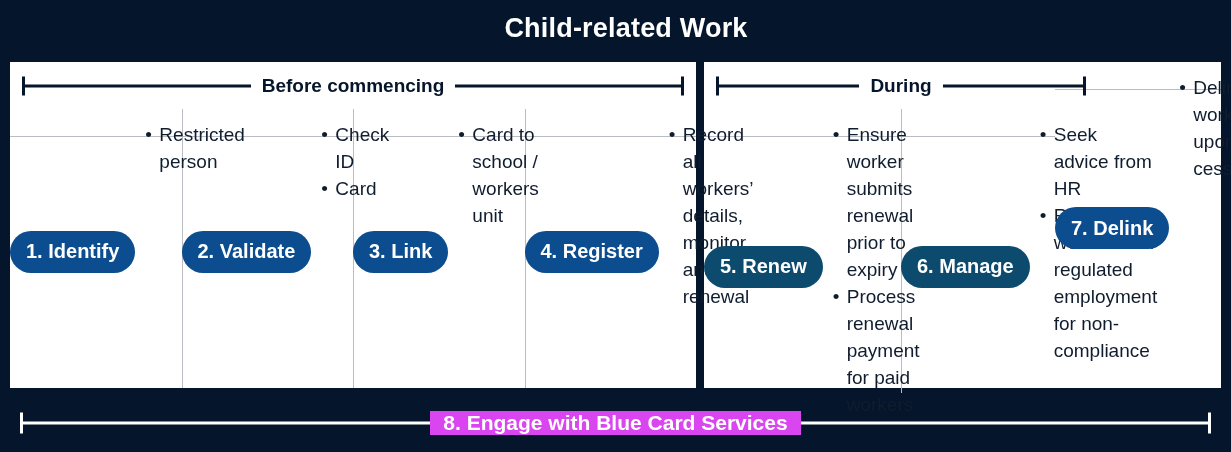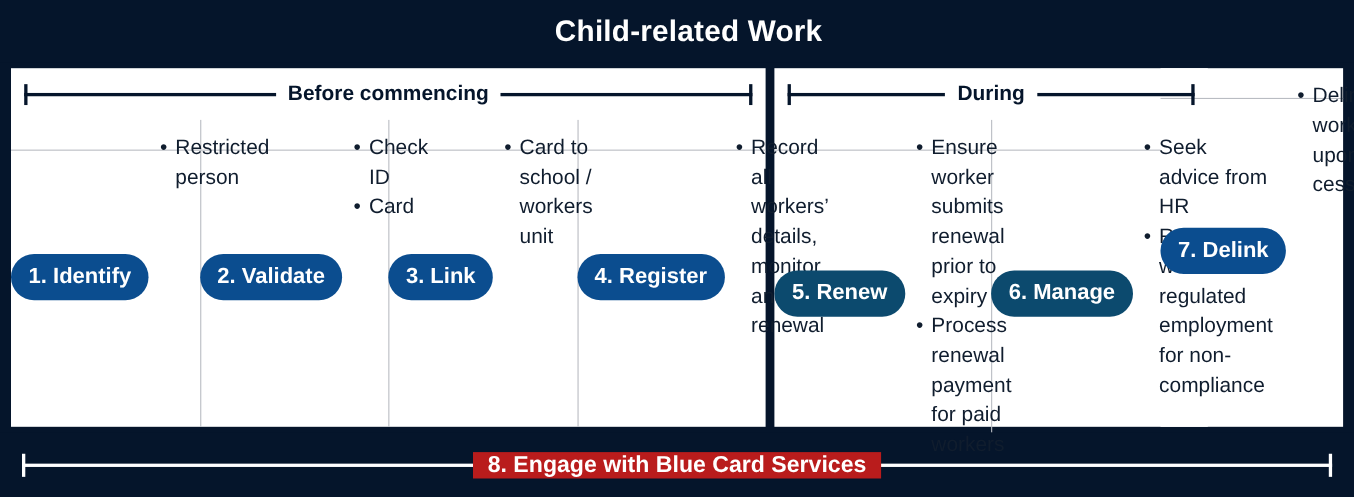--- a/index.html
+++ b/index.html
@@ -204,21 +204,21 @@
     justify-content: center;
   }
   .footer-label {
     position: relative;
     z-index: 2;
     color: #ffffff;
     font-size: 21px;
     font-weight: bold;
     white-space: nowrap;
     padding: 0 13px;
-    background: #b91c1c;
+    background: #d946ef;
   }
   .footer-line {
     position: absolute;
     top: 50%;
     height: 3px;
     background: #ffffff;
     transform: translateY(-50%);
     z-index: 1;
   }
   .footer-line.left  { left: 10px;  right: 50%; }

